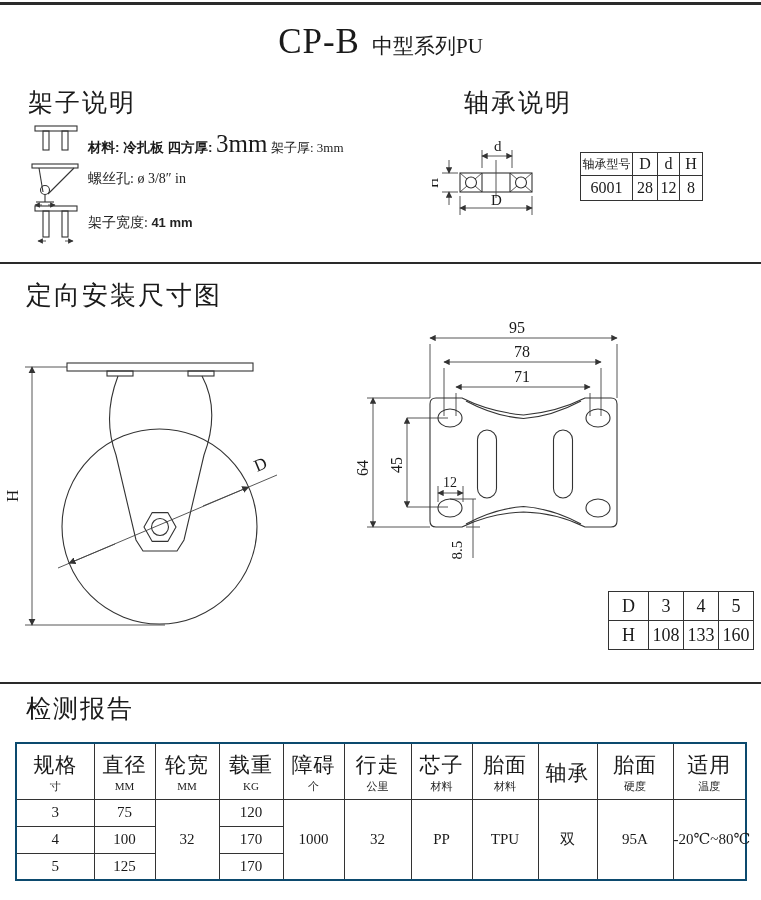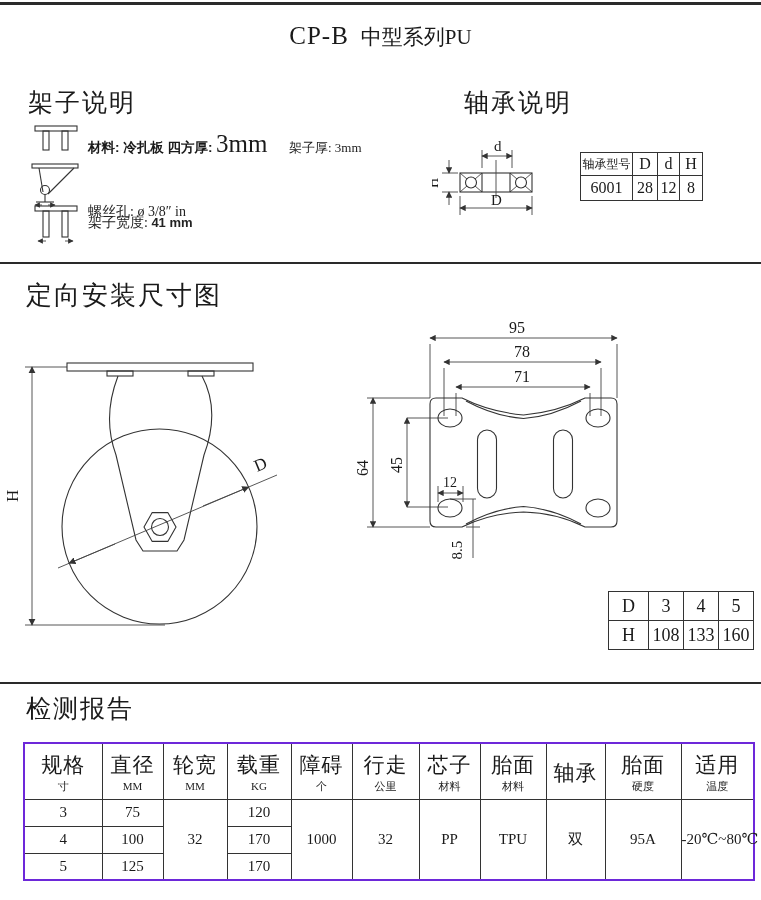--- a/index.html
+++ b/index.html
@@ -5,41 +5,41 @@
   html,body{margin:0;padding:0;background:#fff;}
   body{
     width:761px;height:900px;position:relative;overflow:hidden;
     font-family:"Liberation Serif","DejaVu Serif",serif;color:#1a1a1a;
     -webkit-font-smoothing:antialiased;
   }
   .abs{position:absolute;}
   .rule{background:#2a2a2a;}
   
   .title-row{top:22px;left:0;width:761px;text-align:center;white-space:nowrap;}
-  .title-model{font-size:25px;letter-spacing:1px;}
+  .title-model{font-size:35px;letter-spacing:1px;}
   .title-series{font-size:21px;margin-left:12px;}
   
   .h-lg{font-size:26px;letter-spacing:2px;}
   .h-md{font-size:25px;letter-spacing:2px;}
   
   .frame-text{font-size:14px;white-space:nowrap;}
   .ft-bold{font-family:"Liberation Sans","DejaVu Sans",sans-serif;font-weight:bold;font-size:13.5px;}
   .ft-big{font-size:25px;}
-  .ft-light{font-size:13px;color:#222;margin-left:18px;text-align:center;}
+  .ft-light{font-size:13px;color:#222;text-align:center;}
   .ft-plain{font-size:14px;color:#222;}
   .ft-val{font-family:"Liberation Sans","DejaVu Sans",sans-serif;font-weight:bold;font-size:13px;}
   
   .brg-table{border-collapse:collapse;table-layout:fixed;border-radius:18px;}
   .brg-table td{border:1px solid #333;text-align:center;padding:0;font-size:16px;}
   .brg-table .small{font-size:12px;}
   
   .dh-table{border-collapse:collapse;table-layout:fixed;border:1.5px solid #333;}
   .dh-table td{border:1px solid #333;text-align:center;font-size:18px;padding:0;}
   
-  .rpt-table{border-collapse:collapse;table-layout:fixed;border:2px solid #6d28d9;margin-left:8px;}
+  .rpt-table{border-collapse:collapse;table-layout:fixed;border:2px solid #0c4a6e;}
   .rpt-table th,.rpt-table td{border:1px solid #333;padding:0;text-align:center;font-weight:normal;}
   .hdr-title{font-size:21px;letter-spacing:1px;line-height:26px;padding-top:4px;}
   .hdr-unit{font-size:11px;line-height:16px;color:#222;font-family:"Liberation Serif","DejaVu Serif",serif;}
   .rpt-table td{font-size:15px;}
   svg{display:block;}
   svg text{fill:#1a1a1a;}
   .ln{stroke:#333;stroke-width:1.1;fill:none;}
   .thin{stroke:#444;stroke-width:0.9;fill:none;}
 </style>
 </head>
@@ -72,21 +72,21 @@
   </defs>
   <rect class="ln" x="2" y="2" width="46" height="4"></rect>
   <path class="ln" d="M9,6 L13,30"></path>
   <path class="ln" d="M44,6 L18,32"></path>
   <circle class="ln" cx="15" cy="28" r="4.5"></circle>
   <line class="ln" x1="15" y1="32.5" x2="15" y2="40"></line>
   <line class="ln" x1="6" y1="40" x2="24" y2="40"></line>
   <line class="thin" x1="12" y1="43" x2="5" y2="43" marker-end="url(#ai2)"></line>
   <line class="thin" x1="18" y1="43" x2="25" y2="43" marker-end="url(#ai2)"></line>
 </svg>
-<div class="abs frame-text ft-plain" style="left:88px;top:170px;margin-top:33px;">
+<div class="abs frame-text ft-plain" style="left:88px;top:170px;">
   <span>螺丝孔:</span>
   <span>ø 3/8″ in</span>
 </div>
 
 <svg class="abs" style="left:34px;top:204px;" width="44" height="44" viewBox="0 0 44 44">
   <defs>
     <marker id="ai3" viewBox="0 0 10 10" refX="9" refY="5" markerWidth="6" markerHeight="6" orient="auto-start-reverse">
         <path d="M0,0L10,5L0,10z" fill="#333"></path>
       </marker>
   </defs>

